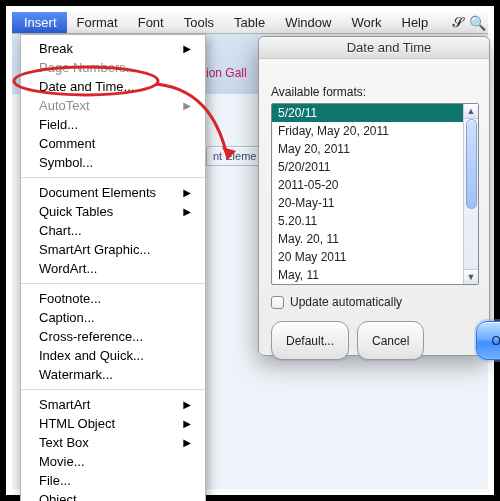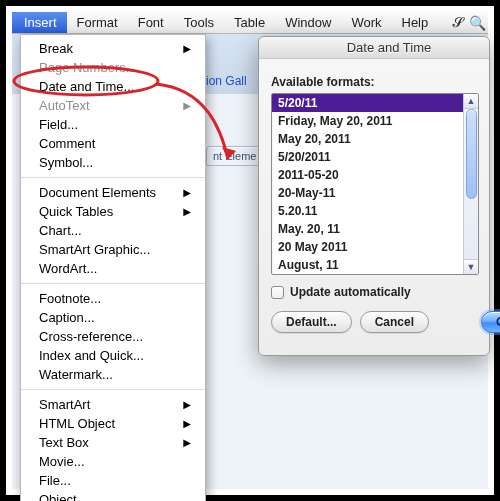--- a/index.html
+++ b/index.html
@@ -17,21 +17,21 @@
   .menubar .glyph { width:20px; text-align:center; font-size:14px; color:#333; }
 
   
   .ribbon-bg { position:absolute; top:28px; left:6px; right:6px; bottom:6px;
     background: linear-gradient(#d7e4f2,#c9d8ea 60px, #eef3f9 60px);
   }
   .ribbon-tabs { position:absolute; top:140px; left:200px; display:flex; gap:12px;
     font-size:11px; color:#3a5070; }
   .ribbon-tab { background:#f0f4fa; border:1px solid #a9bfd8; border-radius:4px 4px 0 0;
     padding:3px 6px; box-shadow:0 1px 0 #fff inset; }
-  .gallery-label { position:absolute; top:68px; left:200px; font-size:12px; color:#1d4ed8; }
+  .gallery-label { position:absolute; top:60px; left:200px; font-size:12px; color:#be185d; }
 
   
   .dropdown { position:absolute; top:28px; left:14px; width:186px;
     background:#fff; border:1px solid #b8b8b8; border-radius:0 0 6px 6px;
     box-shadow: 2px 4px 12px rgba(0,0,0,0.35);
     padding:4px 0; font-size:13px; color:#8e8e8e; }
   .dropdown .mi { display:flex; align-items:center; justify-content:space-between;
     padding:2px 14px 2px 18px; height:19px; white-space:nowrap; }
   .dropdown .mi.enabled { color:#000; }
   .dropdown .sep { height:1px; background:#dcdcdc; margin:5px 0; }
@@ -44,46 +44,46 @@
   .dialog { position:absolute; top:30px; left:252px; width:232px; height:320px;
     background: linear-gradient(#f7f7f7,#ededed);
     border:1px solid #9a9a9a; border-radius:6px;
     box-shadow: 0 8px 24px rgba(0,0,0,0.35);
     font-size:12px; color:#222; }
   .dialog .titlebar { height:22px; border-bottom:1px solid #c8c8c8;
     background:linear-gradient(#f6f6f6,#dcdcdc);
     border-radius:6px 6px 0 0;
     display:flex; align-items:center; justify-content:center;
     font-size:13px; color:#333; text-shadow:0 1px 0 #fff;padding-left:30px; }
-  .dialog .body { padding:16px 12px 8px;font-weight:bold; }
+  .dialog .body { padding:26px 12px 8px; }
   .dialog .label { font-size:12px; margin-bottom:4px; display:block; }
   .listbox { width:208px; height:182px; background:#fff; border:1px solid #8a8a8a;
     border-radius:2px; box-shadow: inset 0 1px 2px rgba(0,0,0,0.15);
     overflow:hidden; position:relative; }
   .listbox .rows { position:absolute; inset:0 15px 0 0; overflow:hidden; }
   .listbox .row { padding:1px 6px; font-size:12px; line-height:16px; }
-  .listbox .row.selected { background:#4c1d95; color:#fff; }
+  .listbox .row.selected { background:#0f766e; color:#fff; }
   .listbox .sb { position:absolute; top:0; right:0; bottom:0; width:15px;
     background:linear-gradient(#f4f6fb,#e6ebf4); border-left:1px solid #c5cbd6;
     display:flex; flex-direction:column; align-items:center; }
   .listbox .sb .btn { width:15px; height:15px; display:flex; align-items:center;
     justify-content:center; font-size:9px; color:#4a5a7a;
     background:linear-gradient(#fdfdff,#dfe6f2); border-bottom:1px solid #c5cbd6; }
   .listbox .sb .btn:last-child { border-top:1px solid #c5cbd6; border-bottom:none; }
   .listbox .sb .track { flex:1; width:15px; position:relative; }
   .listbox .sb .thumb { position:absolute; top:0; left:2px; right:2px; height:90px;
     background:linear-gradient(#cfe0ff,#9fc0f5); border:1px solid #7ea2dd;
     border-radius:7px; box-shadow:inset 0 1px 0 #fff; }
 
   .check-row { display:flex; align-items:center; gap:6px; margin:10px 0 12px; }
   .checkbox { width:13px; height:13px; border:1px solid #8a8a8a; border-radius:3px;
     background:linear-gradient(#fff,#eee); box-shadow:inset 0 1px 0 #fff; }
 
   .btn-row { display:flex; gap:8px; justify-content:flex-start; align-items:center; }
-  .aqua-btn { height:22px; padding:0 14px; border-radius:11px; font-size:12px;
+  .aqua-btn { height:39px; padding:0 14px; border-radius:11px; font-size:12px;
     border:1px solid #9a9a9a; background:linear-gradient(#fefefe,#e2e2e2);
     box-shadow:inset 0 1px 0 #fff, 0 1px 1px rgba(0,0,0,0.1);
     display:inline-flex; align-items:center; justify-content:center; color:#222; }
   .aqua-btn.default { border-color:#3a6fd8;
     background:linear-gradient(#bfe0ff,#6fb0ff 45%,#3f8dff 55%,#6fb4ff);
     color:#0a2a60; box-shadow:inset 0 1px 0 rgba(255,255,255,0.8), 0 0 0 2px rgba(120,170,255,0.4);margin-left:44px; }
 </style>
 </head>
 <body>
 
@@ -205,21 +205,21 @@
         <div class="rows" id="format-rows">
             <div class="row selected">5/20/11</div>
             <div class="row">Friday, May 20, 2011</div>
             <div class="row">May 20, 2011</div>
             <div class="row">5/20/2011</div>
             <div class="row">2011-05-20</div>
             <div class="row">20-May-11</div>
             <div class="row">5.20.11</div>
             <div class="row">May. 20, 11</div>
             <div class="row">20 May 2011</div>
-            <div class="row">August, 11</div>
+            <div class="row">May, 11</div>
           </div>
         <div class="sb">
           <div class="btn">▲</div>
           <div class="track">
             <div class="thumb"></div>
           </div>
           <div class="btn">▼</div>
         </div>
       </div>
       <div class="check-row">

